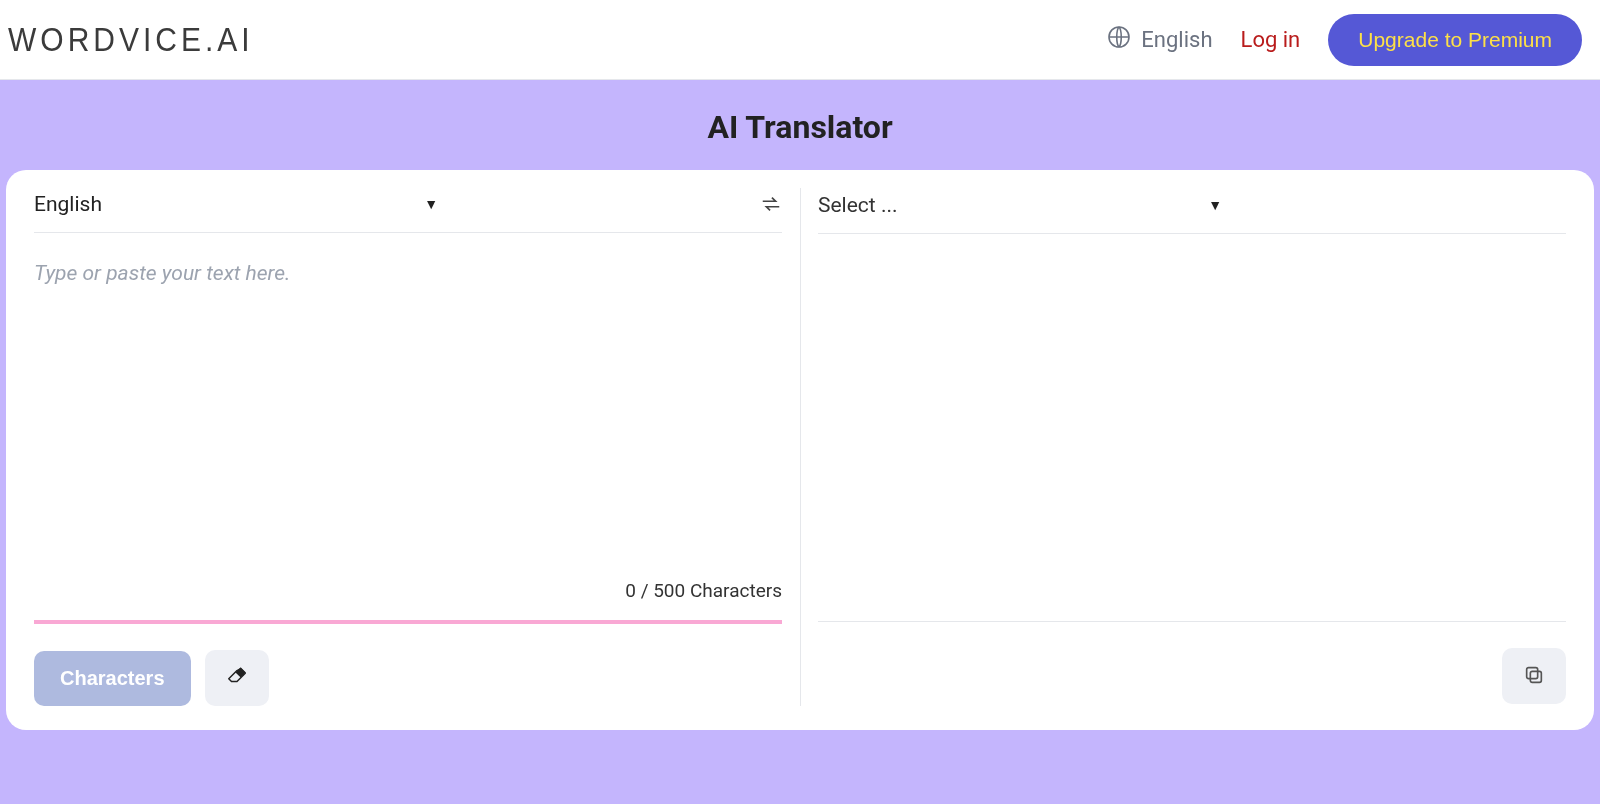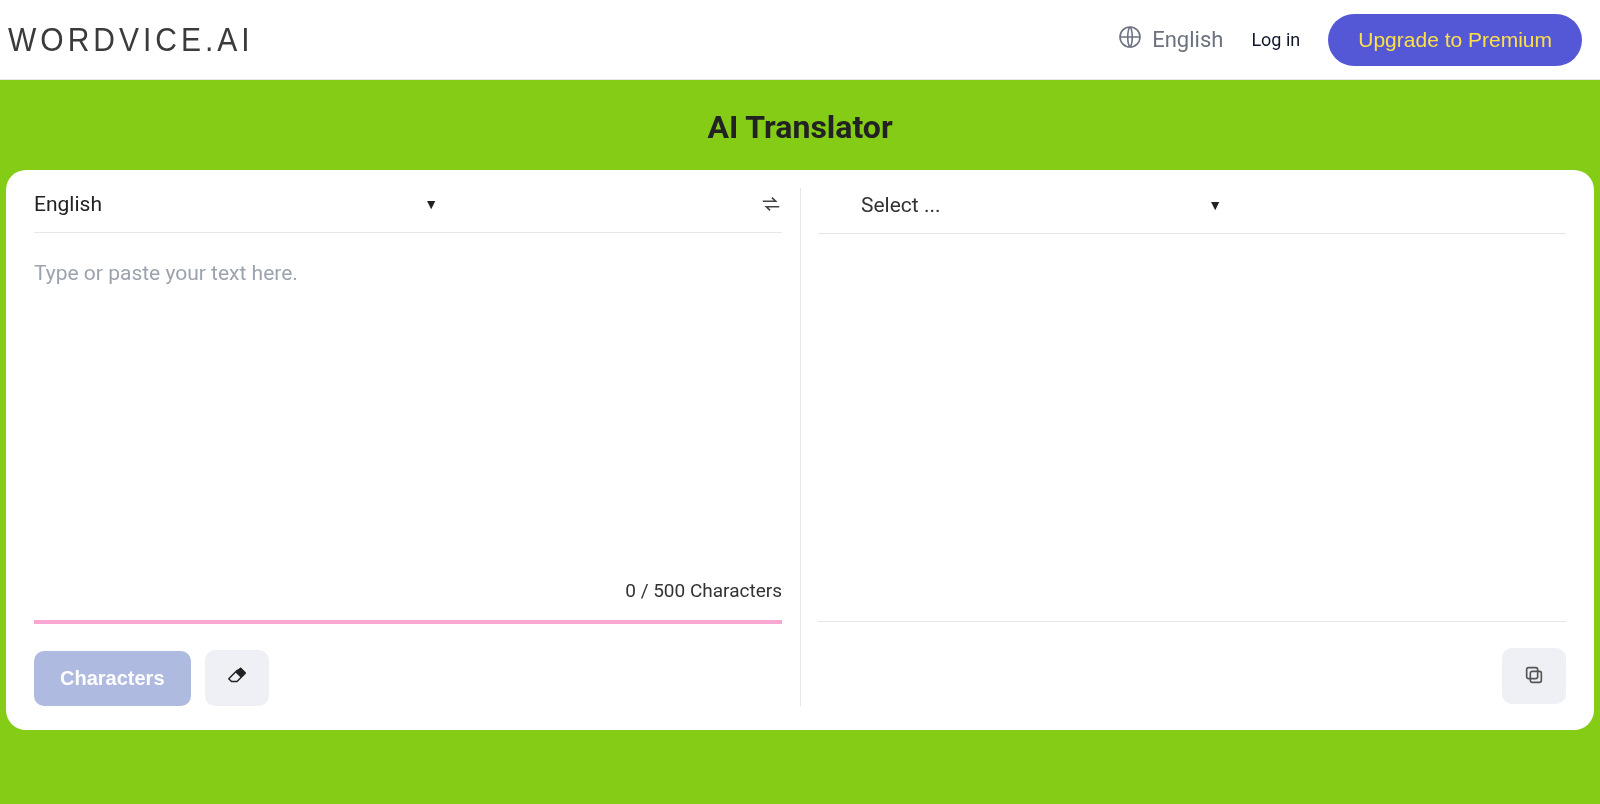--- a/index.html
+++ b/index.html
@@ -37,36 +37,36 @@
   .lang-switch {
     display:flex;
     align-items:center;
     gap:10px;
     color:#6b7280;
     font-size:22px;
     cursor:pointer;
   }
   .lang-switch svg { width:24px; height:24px; stroke:#6b7280; }
   .login-link {
-    color:#0f172a;
-    font-size:18px;
+    color:#b91c1c;
+    font-size:22px;
     cursor:pointer;
   }
   .upgrade-btn {
     background:#5558D6;
     color:#fde047;
     border:none;
     border-radius:999px;
     padding:14px 30px;
     font-size:21px;
     font-weight:500;
     cursor:pointer;
   }
   
-  .page-area { background:#84cc16; height:calc(100% - 80px); padding-bottom:10px;}
+  .page-area { background:#c4b5fd; height:calc(100% - 80px); padding-bottom:10px;}
   .page-title {
     text-align:center;
     font-size:32px;
     font-weight:700;
     color:#222;
     padding:28px 0 24px;
   }
   
   .card {
     background:#fff;
@@ -113,29 +113,30 @@
   }
   .lang-select .caret { font-size:14px; color:#222; }
   .swap-btn {
     margin-left:auto;
     cursor:pointer;
     color:#444;
     display:flex;
     align-items:center;
   }
   .swap-btn svg{ width:22px; height:22px; stroke:#444; }
-  .select-placeholder { color:#333;margin-left:43px; }
+  .select-placeholder { color:#333; }
   .textarea-wrap {
     min-height: 346px;
     padding-top:28px;
     position:relative;
   }
   .textarea-placeholder {
     color:#9ca3af;
     font-size:21px;
+    font-style:italic;
   }
   .char-count {
     color:#333;
     font-size:19px;
     text-align:right;
     padding-bottom:18px;
     border-bottom:4px solid #f9a8d4;
   }
   .pane.right .pane-header { min-height:46px;}
   .pane.right .textarea-wrap { min-height: 346px;}

